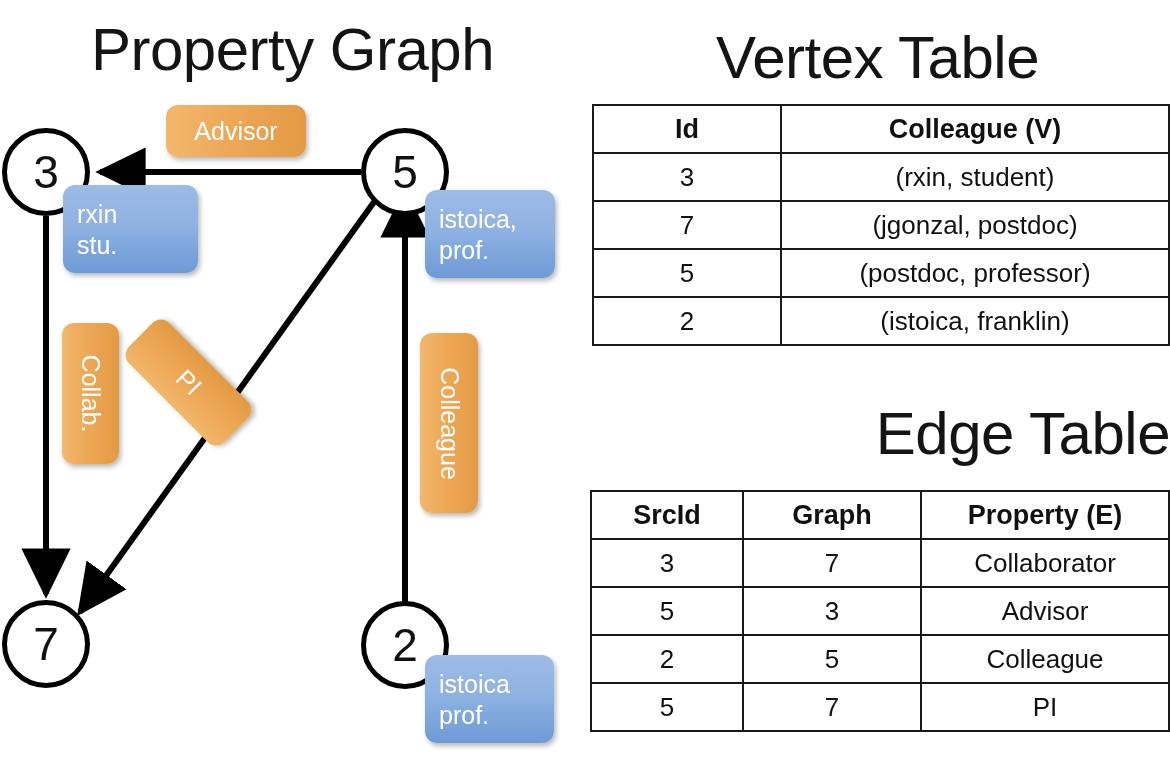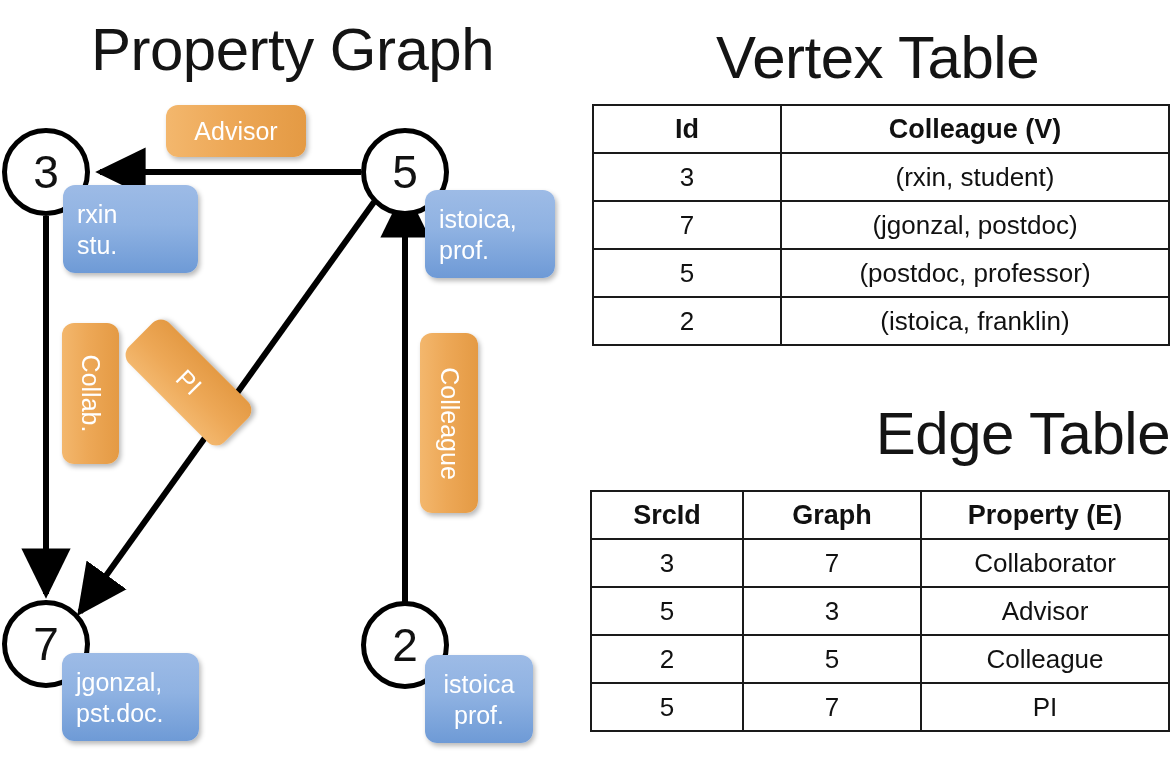--- a/index.html
+++ b/index.html
@@ -139,25 +139,21 @@
   </div>
 
   <div class="prop-box" style="left:63px;top:95px;width:135px;height:88px;">
     <div>rxin</div>
     <div>stu.</div>
   </div>
   <div class="prop-box" style="left:425px;top:100px;width:130px;height:88px;">
     <div>istoica,</div>
     <div>prof.</div>
   </div>
-  <div class="prop-box" style="left:62px;top:563px;width:137px;height:88px;">
-    <div>jgonzal,</div>
-    <div>pst.doc.</div>
-  </div>
-  <div class="prop-box" style="left:425px;top:565px;width:108px;height:88px;text-align:center;">
+  <div class="prop-box" style="left:425px;top:565px;width:129px;height:88px;">
     <div>istoica</div>
     <div>prof.</div>
   </div>
 
   <div class="edge-label" style="left:166px;top:15px;width:140px;height:52px;">
     <span>Advisor</span>
   </div>
 
   <div class="edge-label vert" style="left:62px;top:233px;width:57px;height:141px;">
     <span>Collab.</span>

